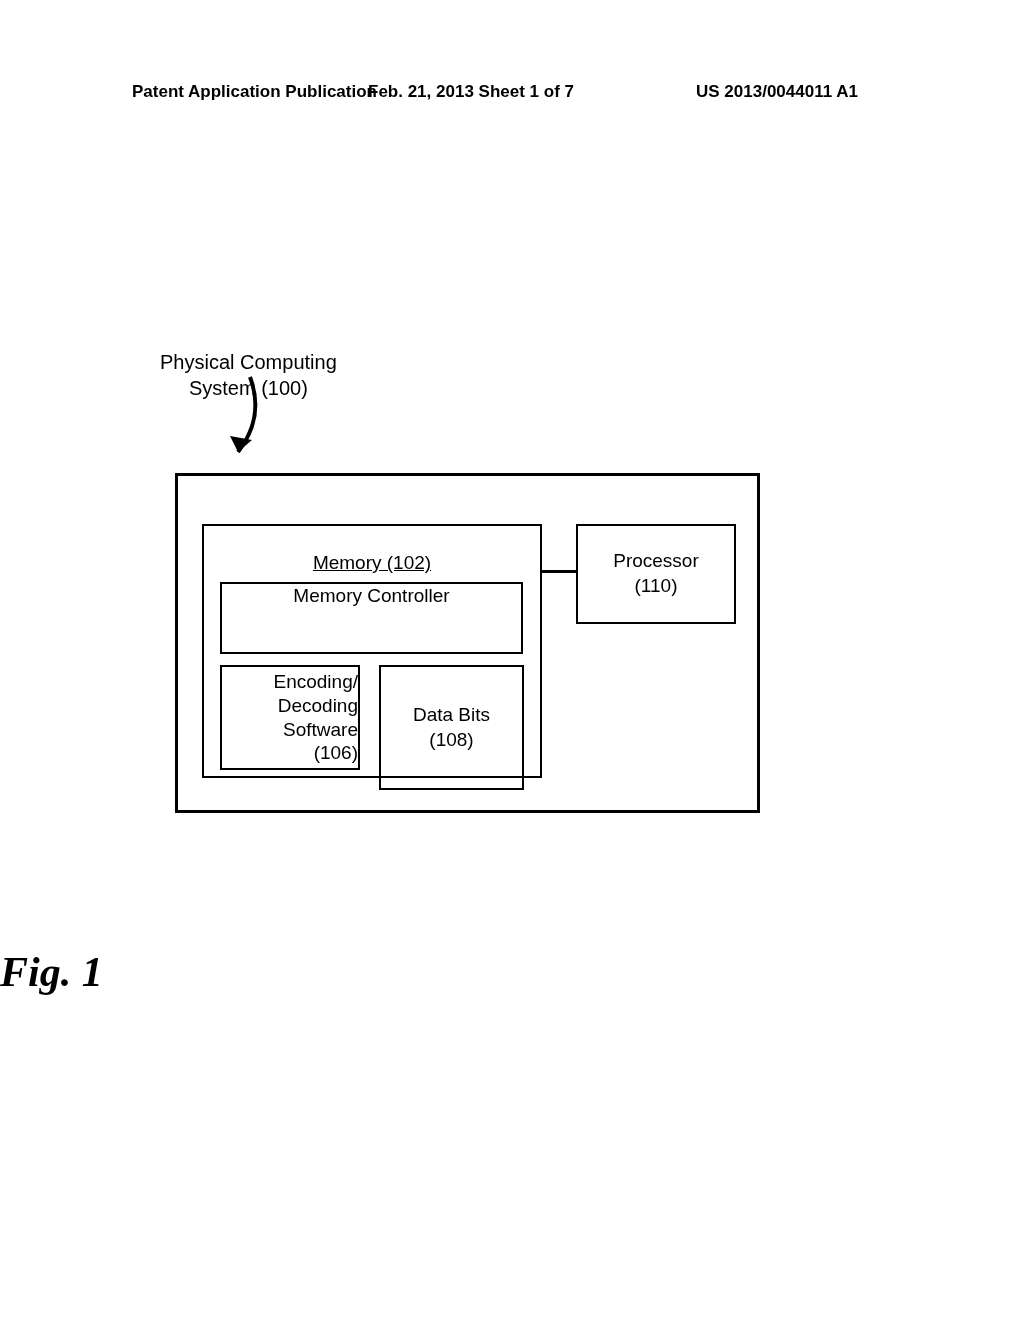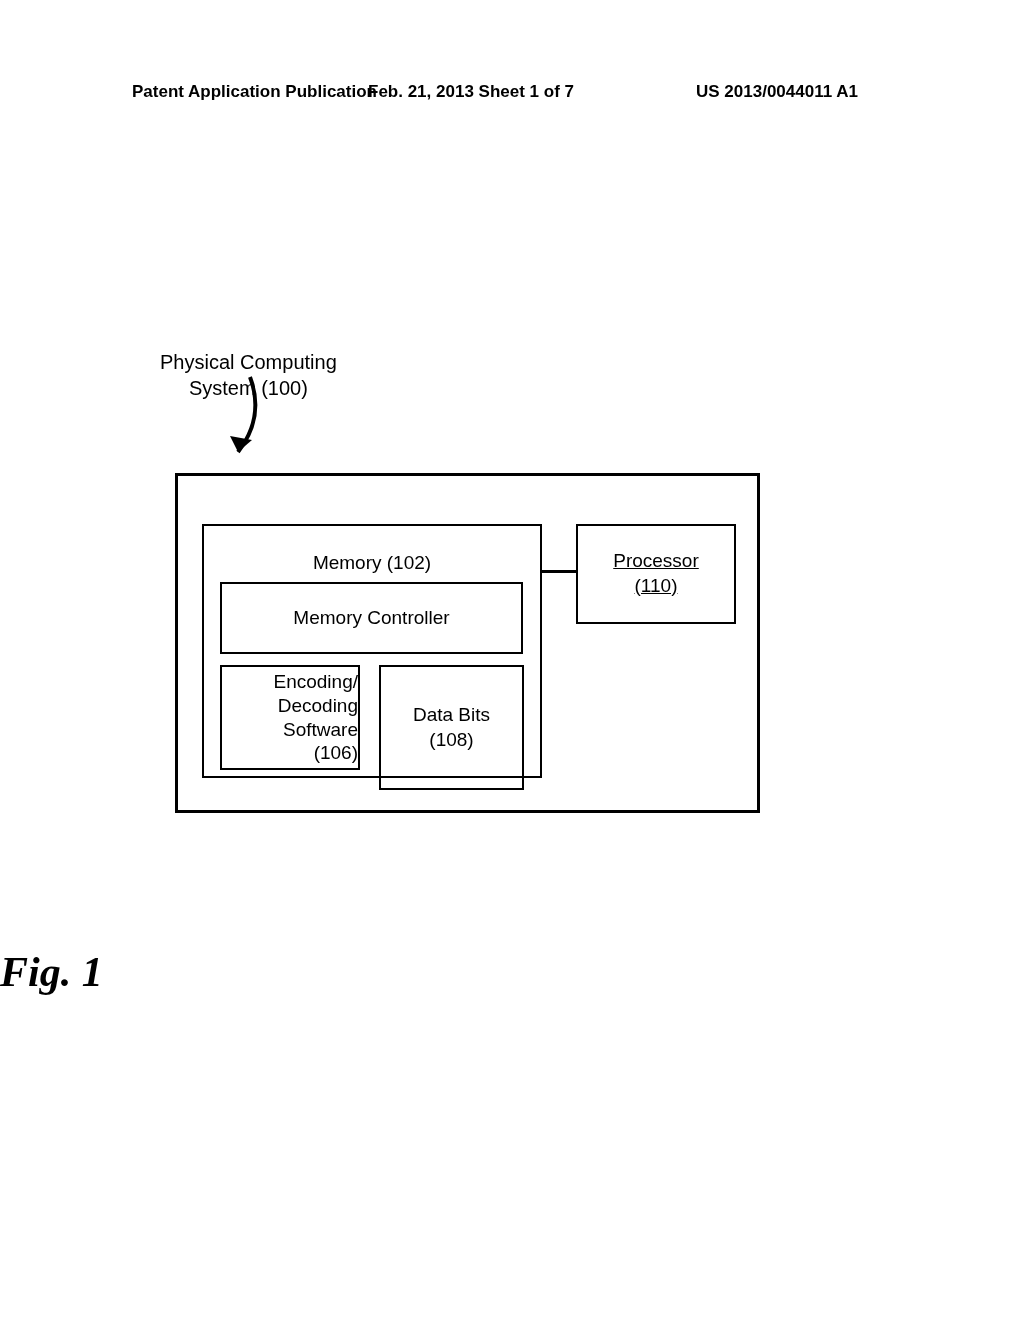--- a/index.html
+++ b/index.html
@@ -55,32 +55,33 @@
     width: 340px;
     height: 254px;
     border: 2px solid #000;
     text-align: center;
   }
   .memory-title {
     position: absolute;
     top: 26px;
     width: 100%;
     font-size: 19px;
+    text-decoration: underline;
   }
 
   .memcont-box {
     position: absolute;
     top: 582px;
     left: 220px;
     width: 303px;
     height: 72px;
     border: 2px solid #000;
     text-align: center;
     display: flex;
-    flex-direction: column;
+    flex-direction: row;
     justify-content: center;
     font-size: 19px;
     line-height: 1.25;
   }
 
   .enc-box {
     position: absolute;
     top: 665px;
     left: 220px;
     width: 140px;
@@ -115,21 +116,20 @@
     left: 576px;
     width: 160px;
     height: 100px;
     border: 2px solid #000;
     text-align: center;
     display: flex;
     flex-direction: column;
     justify-content: center;
     font-size: 19px;
     line-height: 1.3;
-    text-decoration: underline;
   }
 
   .connector {
     position: absolute;
     top: 570px;
     left: 542px;
     width: 34px;
     height: 0;
     border-top: 3px solid #000;
   }

